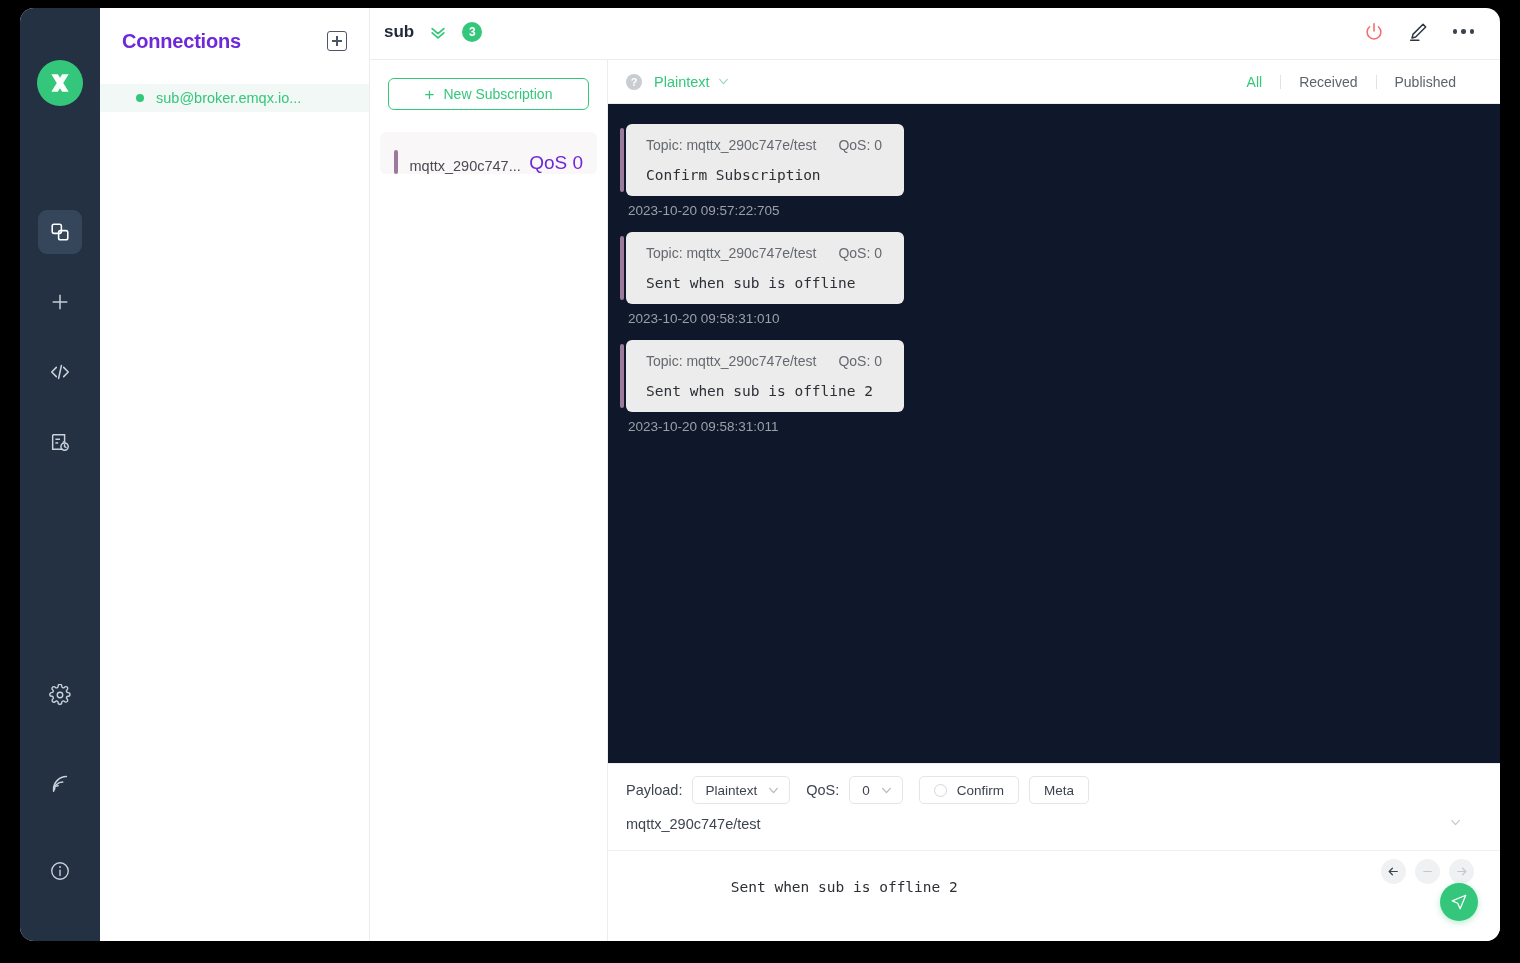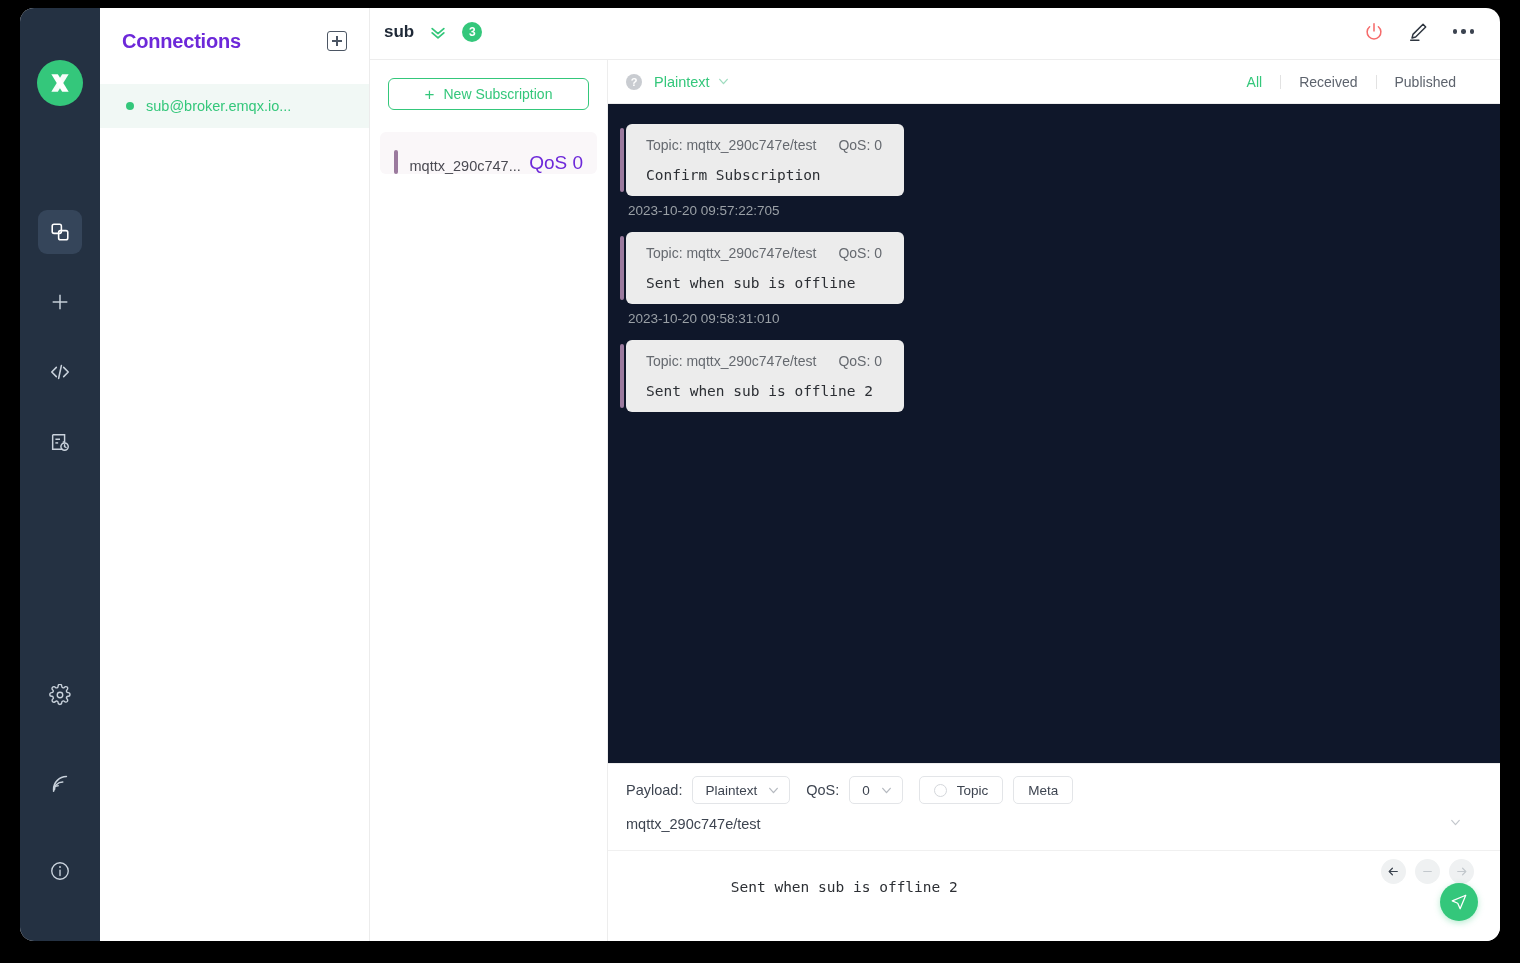--- a/index.html
+++ b/index.html
@@ -77,23 +77,23 @@
     position: relative; cursor: pointer;
   }
   .add-box::before, .add-box::after {
     content: ""; position: absolute; background: #4b5563;
   }
   .add-box::before { left: 4px; right: 4px; top: 8px; height: 1.6px; }
   .add-box::after { top: 4px; bottom: 4px; left: 8px; width: 1.6px; }
 
   .conn-list { padding-top: 10px; }
   .conn-item {
-    height: 44px;
+    height: 28px;
     display: flex; align-items: center;
-    padding-left: 26px;
+    padding-left: 36px;
     cursor: pointer;
     font-size: 14.5px;
     color: #34c77b;
   }
   .conn-item.selected { background: #f1f8f5; }
   .conn-dot {
     width: 8px; height: 8px; border-radius: 50%;
     background: #34c77b; margin-right: 12px; flex: 0 0 8px;
   }
   .conn-label { white-space: nowrap; overflow: hidden; text-overflow: ellipsis; }
@@ -468,20 +468,21 @@
             <div class="msg-time">2023-10-20 09:58:31:010</div>
           </div>
 
           <div class="msg">
             <div class="bubble">
               <div class="msg-meta">
                 <span>Topic: mqttx_290c747e/test</span><span class="qos">QoS: 0</span>
               </div>
               <div class="msg-payload">Sent when sub is offline 2</div>
             </div>
+            <div class="msg-time">2023-10-20 09:58:31:011</div>
           </div>
         </div>
 
         <div class="composer">
           <div class="comp-opts">
             <span class="opt-label">Payload:</span>
             <div class="select">
               <span>Plaintext</span>
               <span class="chev">
                 <svg viewBox="0 0 24 24" fill="none" stroke="currentColor" stroke-width="2.4" stroke-linecap="round" stroke-linejoin="round">
@@ -493,21 +494,21 @@
             <div class="select">
               <span>0</span>
               <span class="chev">
                 <svg viewBox="0 0 24 24" fill="none" stroke="currentColor" stroke-width="2.4" stroke-linecap="round" stroke-linejoin="round">
                     <polyline points="5,8 12,16 19,8"></polyline>
                   </svg>
               </span>
             </div>
             <div class="pill ml6">
               <span class="radio"></span>
-              <span>Topic</span>
+              <span>Confirm</span>
             </div>
             <div class="pill">
               <span>Meta</span>
             </div>
           </div>
 
           <div class="topic-row">
             <span class="t">mqttx_290c747e/test</span>
             <span class="chev">
               <svg viewBox="0 0 24 24" fill="none" stroke="currentColor" stroke-width="2.2" stroke-linecap="round" stroke-linejoin="round">

